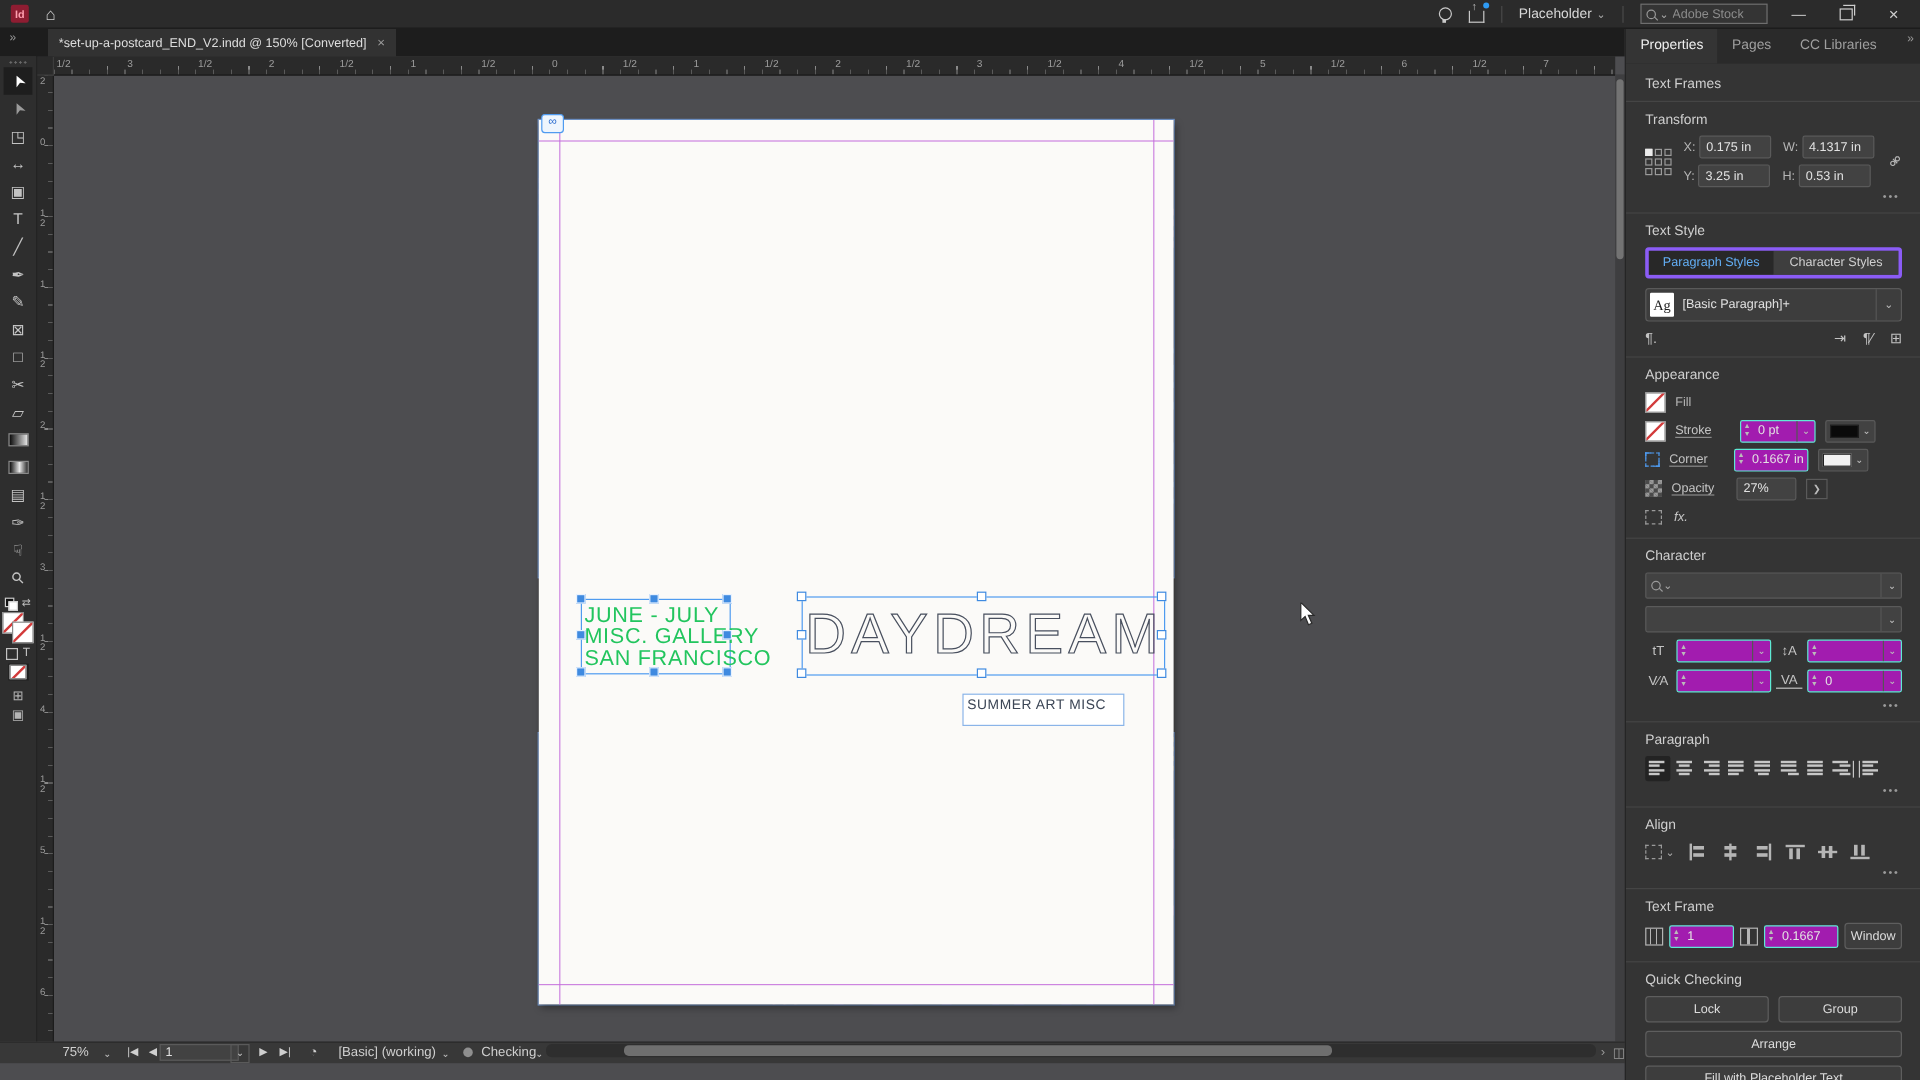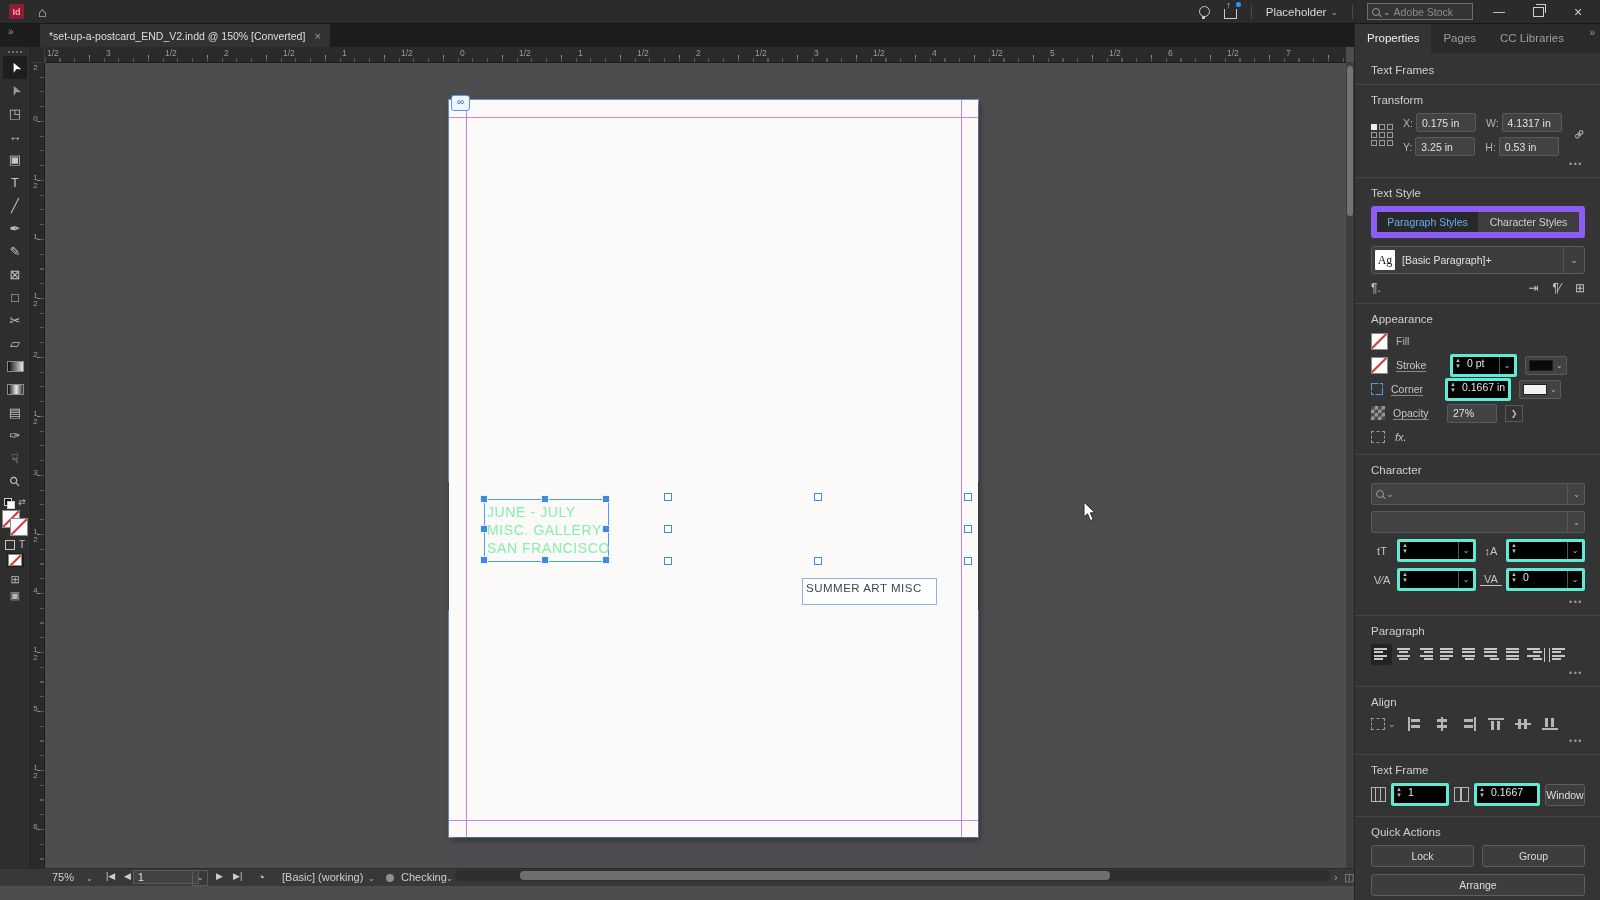--- a/index.html
+++ b/index.html
@@ -68,21 +68,21 @@
   .ct{display:flex;gap:4px;align-items:center;color:#c3c3c3;font-size:10px}
   .ctbox{width:8px;height:8px;border:1px solid #c3c3c3}
   .apply-none{width:17px;height:14px;background:#1e1e1e;display:flex;align-items:center;justify-content:center}
   .apply-none .none-sw{width:12px;height:10px}
   
   #page{position:absolute;left:449px;top:100px;width:529px;height:737px;background:#fbfaf8;box-shadow:2px 3px 6px rgba(0,0,0,.35);z-index:1}
   .artframe{position:absolute;outline:1px solid rgba(120,165,230,.8)}
   .guide-v{position:absolute;width:1px;background:rgba(196,110,220,.85);z-index:5}
   .guide-h{position:absolute;height:1px;background:rgba(196,110,220,.85);z-index:5}
   #frameA{position:absolute;left:484px;top:499px;width:123px;height:61px;border:1px solid #4f9bf0;z-index:6}
-  #frameA .ln{font-size:14px;line-height:18px;letter-spacing:.6px;color:#86efac;padding-left:2px;white-space:nowrap}
+  #frameA .ln{font-size:18px;line-height:18px;letter-spacing:.6px;color:#22c55e;padding-left:2px;white-space:nowrap}
   #frameB{position:absolute;left:668px;top:497px;width:301px;height:64px;border:1px solid #4f9bf0;z-index:6}
   #frameC{position:absolute;left:802px;top:578px;width:133px;height:25px;border:1px solid #8ab4e8;z-index:6;background:#fff}
   #frameC .ln{font-size:11.5px;letter-spacing:.5px;color:#3c4656;padding:3px 0 0 3px;white-space:nowrap}
   .handle{position:absolute;width:6px;height:6px;z-index:8}
   .handle.solid{background:#3f8ae0;border:1px solid #e8f2ff}
   .handle.hollow{background:#fff;border:1px solid #3f8ae0}
   #ccbadge{position:absolute;left:451px;top:95px;width:17px;height:14px;background:#eef5fd;border:1px solid #4f9bf0;border-radius:3px;color:#2f6fd0;font-size:10px;line-height:12px;text-align:center;z-index:9}
   #cursor{position:absolute;left:1083px;top:502px;z-index:60}
   
   #vsb{position:absolute;left:1346px;top:62px;width:8px;height:806px;background:#3e3e40;z-index:25}
@@ -110,35 +110,35 @@
   .ulab{font-size:10.5px;color:#c5c5c5;text-decoration:underline;text-underline-offset:2px;text-decoration-color:#8a8a8a}
   
   #xfgrid{display:grid;grid-template-columns:repeat(3,6px);grid-template-rows:repeat(3,6px);gap:2px;margin-right:10px}
   #xfgrid i{border:1px solid #9a9a9a;background:transparent}
   #xfgrid i.on{background:#ececec;border-color:#ececec}
   .xfrow{display:flex;align-items:center;gap:4px;margin-bottom:5px}
   .xfcell{display:flex;align-items:center;gap:3px}
   .xfcell .fld{width:48px}
   .chain{color:#b5b5b5;font-size:13px;transform:rotate(-45deg)}
   
-  .seg{display:flex;border:6px solid #8b5cf6;border-radius:3px;overflow:hidden;height:20px;font-size:10.5px}
+  .seg{display:flex;border:3px solid #8b5cf6;border-radius:3px;overflow:hidden;height:20px;font-size:10.5px}
   .seg div{flex:1;display:flex;align-items:center;justify-content:center}
   .seg .on{background:#282828;color:#63aef5}
   .seg .off{background:#3e3e3e;color:#d0d0d0}
   #styledd{margin-top:8px;height:26px;border:1px solid #5a5a5a;border-radius:3px;background:#3d3d3d;display:flex;align-items:center;padding:0 0 0 3px}
   #agbox{width:20px;height:20px;background:#fff;color:#1c1c1c;font-family:"Liberation Serif",serif;font-size:12px;display:flex;align-items:center;justify-content:center;border-radius:1px}
   #stylename{flex:1;margin-left:7px;font-size:10.5px;color:#e0e0e0}
   #styledd .dd{width:20px;align-self:stretch;border-left:1px solid #555;display:flex;align-items:center;justify-content:center;color:#bbb;font-size:9px}
   .iconrow{display:flex;align-items:center;margin-top:7px;color:#c3c3c3;font-size:12px}
   .iconrow .sp{margin-left:auto;display:flex;gap:14px}
   
   .aprow{display:flex;align-items:center;gap:8px;margin-bottom:6px;height:18px}
   .ap-sw{width:15px;height:15px;flex:none}
   .ap-label{width:46px;flex:none}
-  .stepbox{display:flex;border:3px solid #5eead4;border-radius:2px;background:#000000;height:17px}
+  .stepbox{display:flex;align-items:center;border:1px solid #5eead4;border-radius:2px;background:#a21caf;height:17px}
   .stepbox .ud{width:10px;font-size:6px;line-height:6px;color:#bbb;text-align:center}
   .stepbox .val{padding:0 4px;font-size:10.5px;color:#e2e2e2;white-space:nowrap}
   .stepbox .dd2{width:14px;border-left:1px solid #555;align-self:stretch;display:flex;align-items:center;justify-content:center;color:#bbb;font-size:8px}
   .swdd{display:flex;align-items:center;border:1px solid #5a5a5a;border-radius:2px;background:#424242;height:17px;padding:0 3px;gap:3px}
   .swdd .sw{width:22px;height:9px;border:1px solid #202020}
   .swdd .ch{color:#bbb;font-size:8px}
   .corner-ic{width:13px;height:13px;position:relative;flex:none}
   .corner-ic::before,.corner-ic::after{content:'';position:absolute;width:4px;height:4px;border:1.5px solid #4f9bf0}
   .corner-ic::before{left:0;top:0;border-right:none;border-bottom:none;box-shadow:9px 0 0 -1.5px transparent}
   .corner-ic::after{right:0;bottom:0;border-left:none;border-top:none}
@@ -465,20 +465,25 @@
   <div class="guide-h" style="left:449px;top:820px;width:529px"></div>
 
   <div id="ccbadge">∞</div>
 
   <div id="frameA">
     <div class="ln" style="margin-top:3px">JUNE - JULY</div>
     <div class="ln">MISC. GALLERY</div>
     <div class="ln">SAN FRANCISCO</div>
   </div>
 
+  <div id="frameB">
+    <svg width="299" height="62" viewBox="0 0 299 62">
+      <text x="2" y="46" font-family="Liberation Sans, sans-serif" font-size="47" letter-spacing="4.5" fill="none" stroke="#49505f" stroke-width="1">DAYDREAM</text>
+    </svg>
+  </div>
 
   <div id="frameC">
     <div class="ln">SUMMER ART MISC</div>
   </div>
 
   <div id="handles">
       <div class="handle solid" style="left: 480px; top: 495px;"></div>
       <div class="handle solid" style="left: 541px; top: 495px;"></div>
       <div class="handle solid" style="left: 602px; top: 495px;"></div>
       <div class="handle solid" style="left: 480px; top: 525px;"></div>
@@ -812,21 +817,21 @@
         <span class="stepbox" style="width:60px">
             <span class="ud">▲<br>▼</span>
             <span class="val" style="flex:1">0.1667</span>
           </span>
         <span class="qbtn" style="flex:1">Window</span>
       </div>
     </div>
     <div class="divider" style="margin-top:10px"></div>
 
     <div class="sec">
-      <div class="sec-title">Quick Actions</div>
+      <div class="sec-title">Quick Checking</div>
       <div class="qrow">
         <span class="qbtn">Lock</span>
         <span class="qbtn">Group</span>
       </div>
       <div class="qrow">
           <span class="qbtn">Arrange</span>
         </div>
       <div class="qrow">
           <span class="qbtn">Fill with Placeholder Text</span>
         </div>

